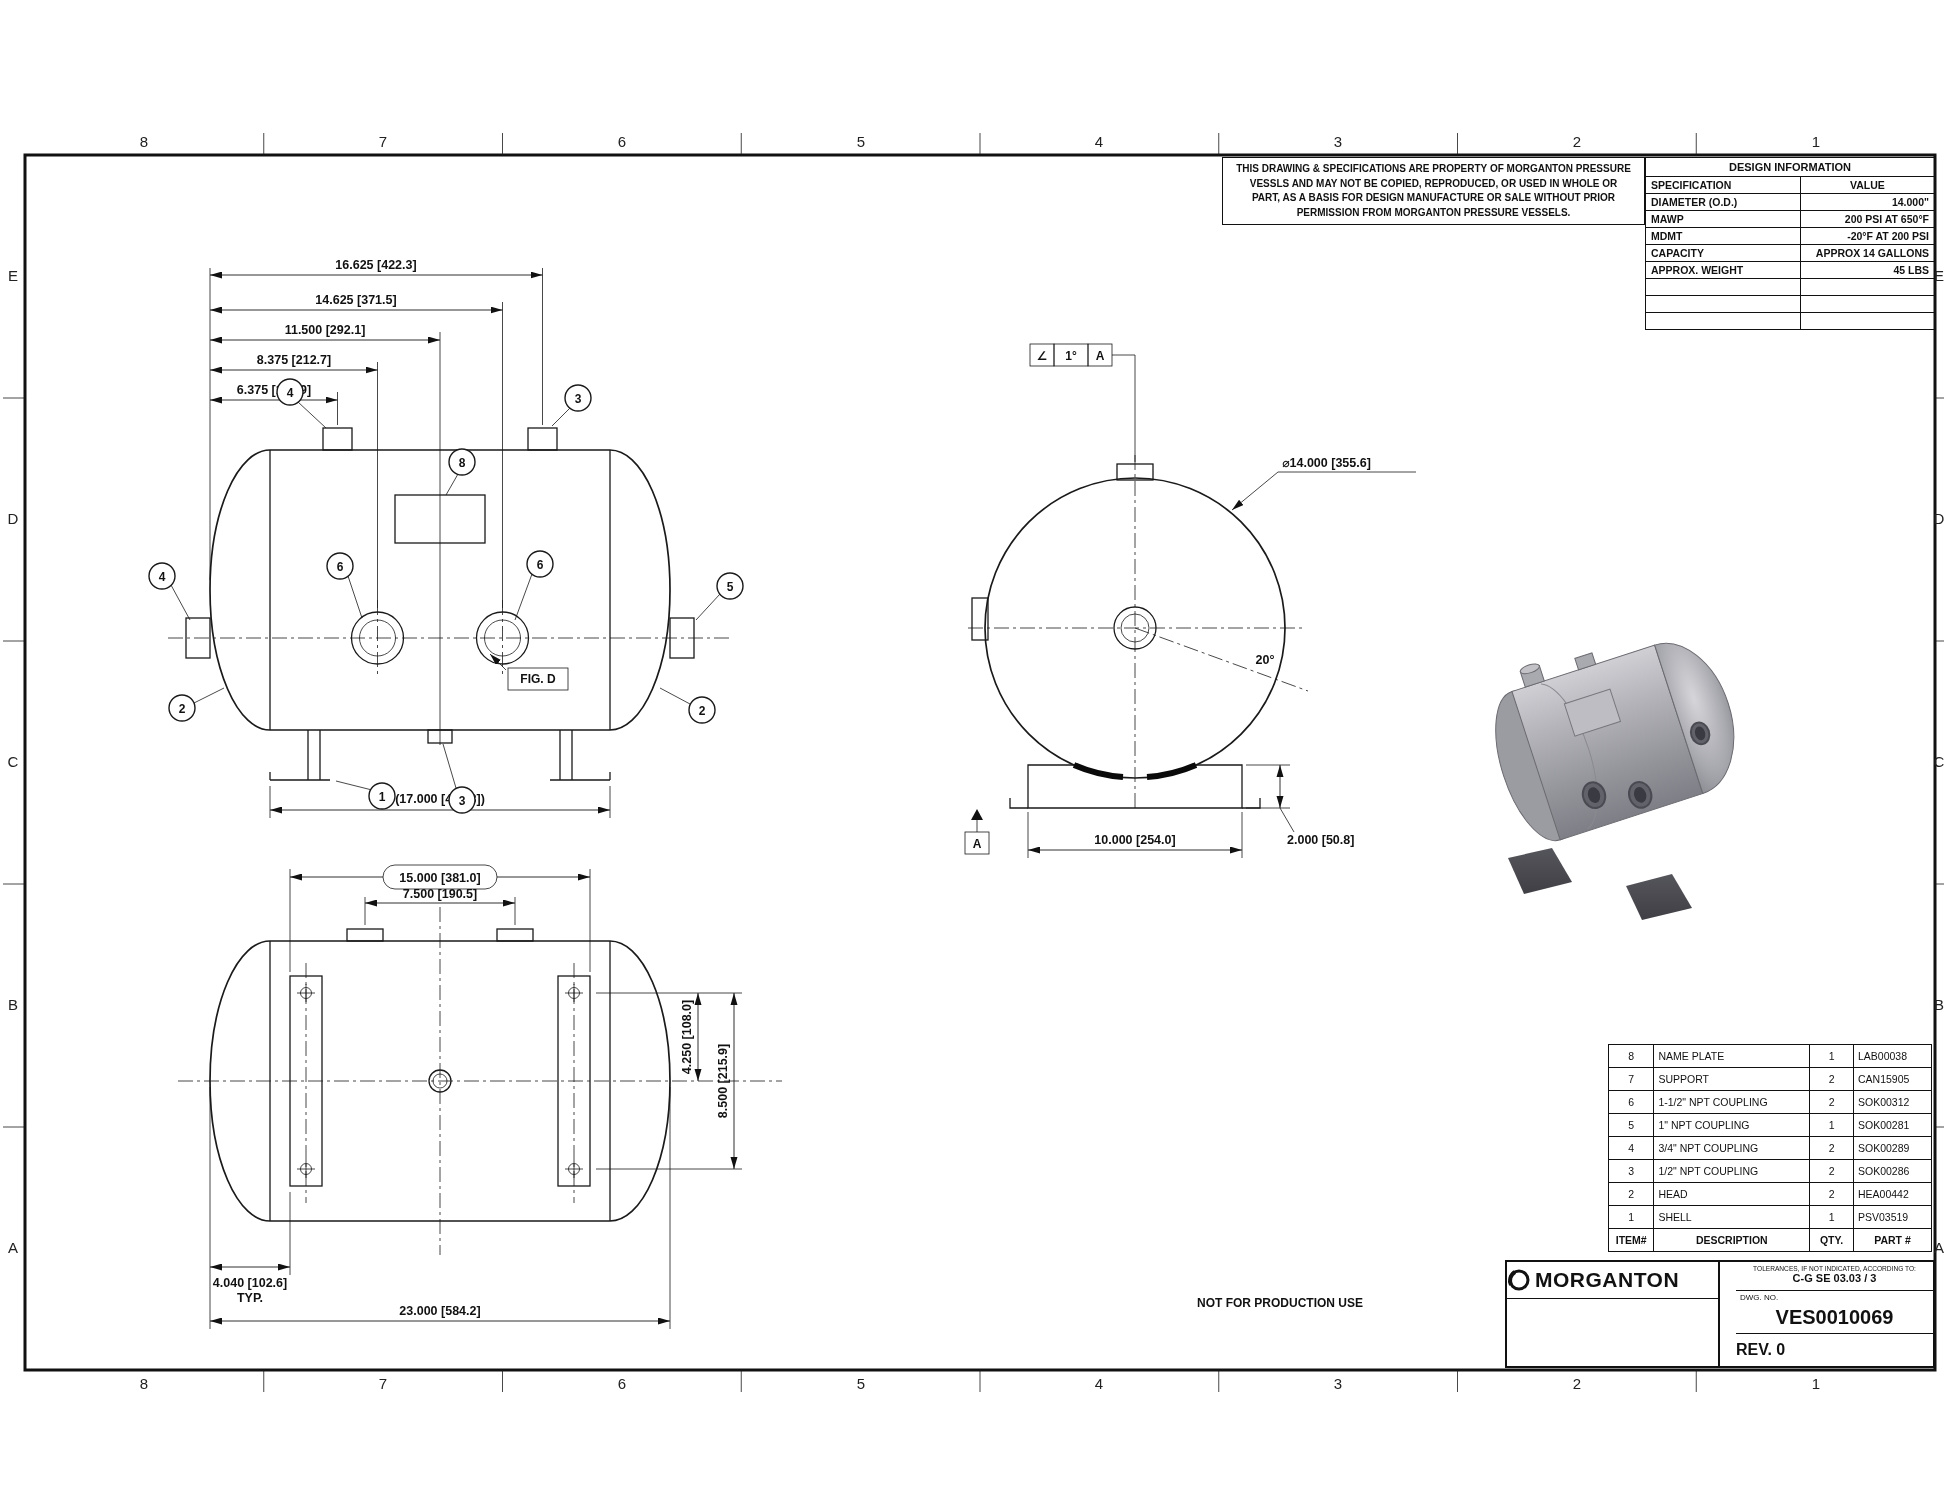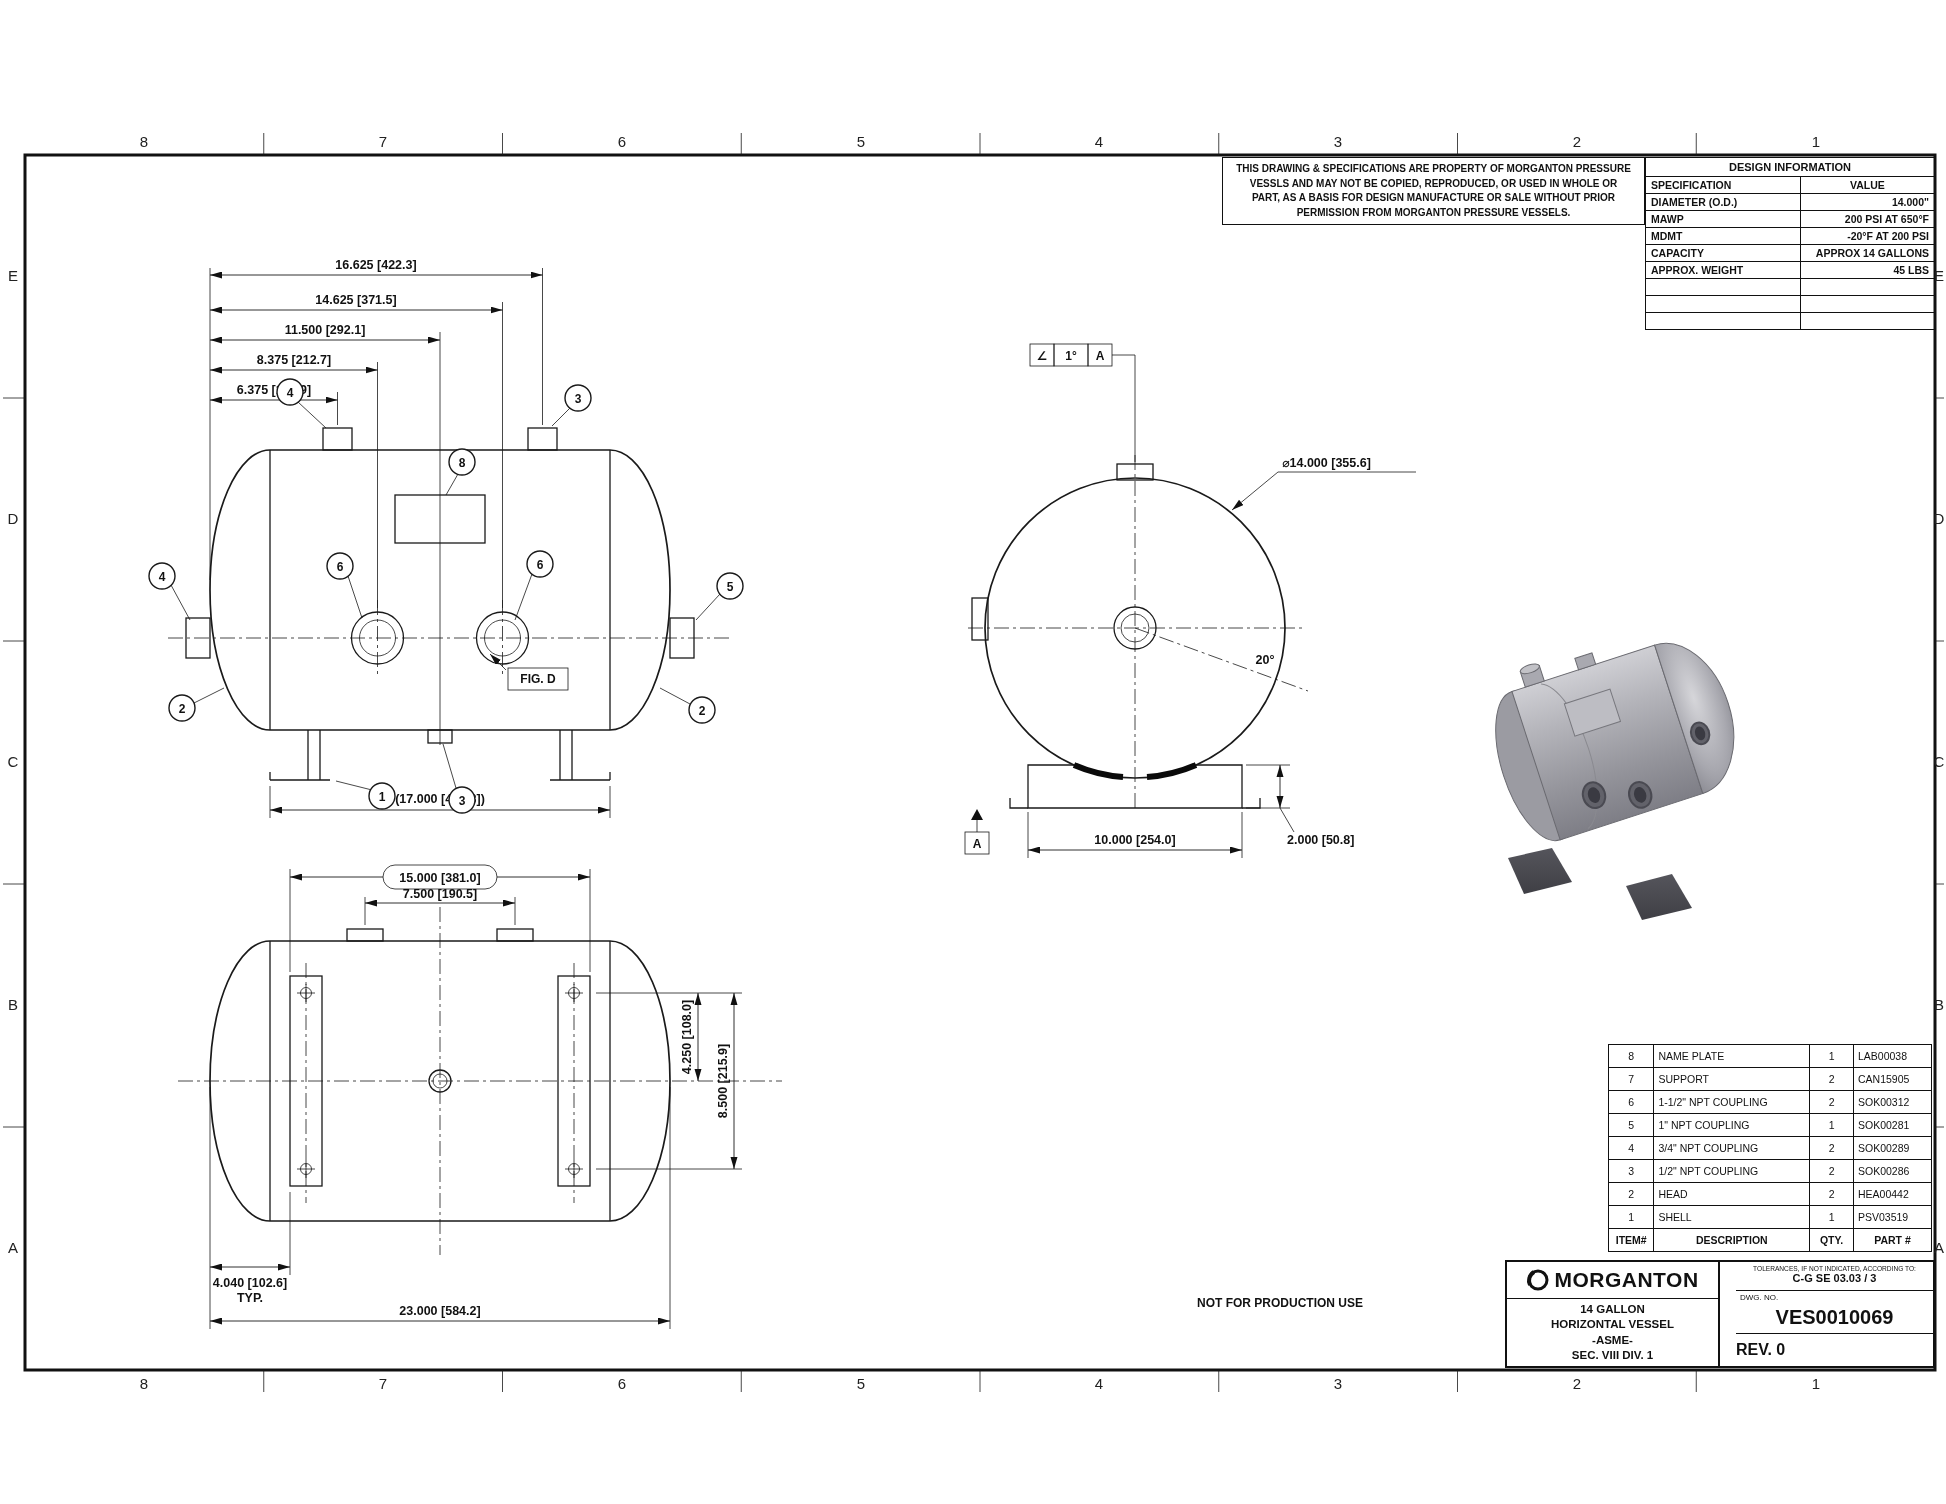--- a/index.html
+++ b/index.html
@@ -36,21 +36,21 @@
   .parts{left:1608px;top:1044px;width:324px;}
   .parts table{width:324px;border:1.5px solid #111;}
   .parts td{border:1px solid #111;font-size:10.5px;height:22px;padding:0 4px;}
   .parts .c{text-align:center;width:38px;}
   .parts .d{text-align:left;width:168px;font-weight:400;}
   .parts .p{text-align:left;width:74px;}
   .parts .hd{font-weight:700;text-align:center;}
   
   .tblock{left:1505px;top:1260px;width:430px;height:108px;border:2.5px solid #111;box-sizing:border-box;display:flex;background:#fff;}
   .tb-left{width:213px;border-right:2px solid #111;display:flex;flex-direction:column;box-sizing:border-box;}
-  .tb-logo{height:36px;border-bottom:1.5px solid #111;display:flex;align-items:center;justify-content:center;gap:4px;}
+  .tb-logo{height:36px;border-bottom:1.5px solid #111;display:flex;align-items:center;gap:4px;}
   .tb-logo span{font-size:21px;font-weight:800;letter-spacing:.5px;}
   .tb-title{flex:1;display:flex;flex-direction:column;align-items:center;justify-content:center;
             font-size:11.5px;font-weight:700;line-height:1.32;text-align:center;}
   .tb-right{flex:1;display:flex;flex-direction:column;box-sizing:border-box;margin-left:16px;}
   .tb-tol{height:29px;border-bottom:1.5px solid #111;text-align:center;box-sizing:border-box;}
   .tb-tol-label{font-size:6.6px;padding-top:3px;}
   .tb-tol-val{font-size:11px;font-weight:700;}
   .tb-dwg{height:43px;border-bottom:1.5px solid #111;position:relative;box-sizing:border-box;}
   .tb-dwg-label{position:absolute;top:2px;left:4px;font-size:8px;}
   .tb-dwg-no{text-align:center;font-size:20px;font-weight:700;margin-top:15px;}
@@ -499,26 +499,20 @@
 
   <div class="abs tblock">
     <div class="tb-left">
       <div class="tb-logo">
         <svg width="24" height="24" viewBox="0 0 24 24">
           <circle cx="12" cy="12" r="9" fill="none" stroke="#111" stroke-width="3"></circle>
           <path d="M4,17 A10,10 0 0 1 8,4" fill="none" stroke="#111" stroke-width="4"></path>
         </svg>
         <span>MORGANTON</span>
       </div>
-      <div class="tb-title">
-        <div>14 GALLON</div>
-        <div>HORIZONTAL VESSEL</div>
-        <div>-ASME-</div>
-        <div>SEC. VIII DIV. 1</div>
-      </div>
     </div>
     <div class="tb-right">
       <div class="tb-tol">
         <div class="tb-tol-label">TOLERANCES, IF NOT INDICATED, ACCORDING TO:</div>
         <div class="tb-tol-val">C-G SE 03.03 / 3</div>
       </div>
       <div class="tb-dwg">
         <div class="tb-dwg-label">DWG. NO.</div>
         <div class="tb-dwg-no">VES0010069</div>
       </div>

